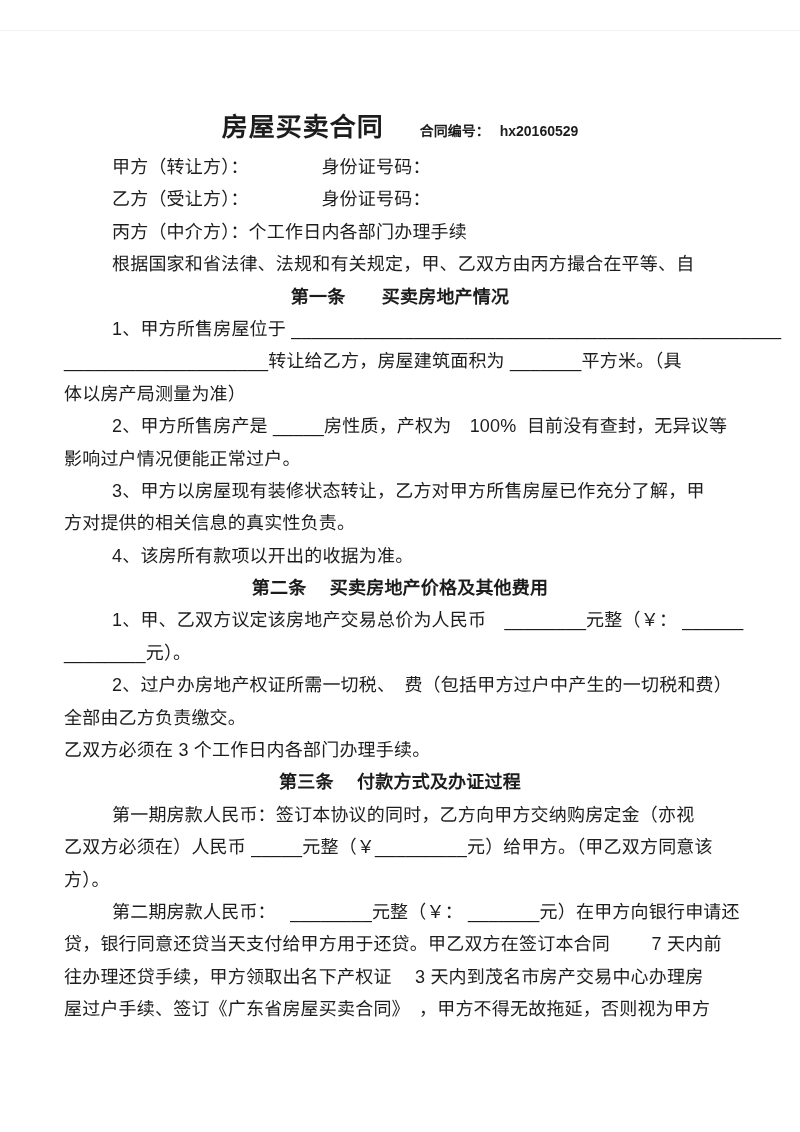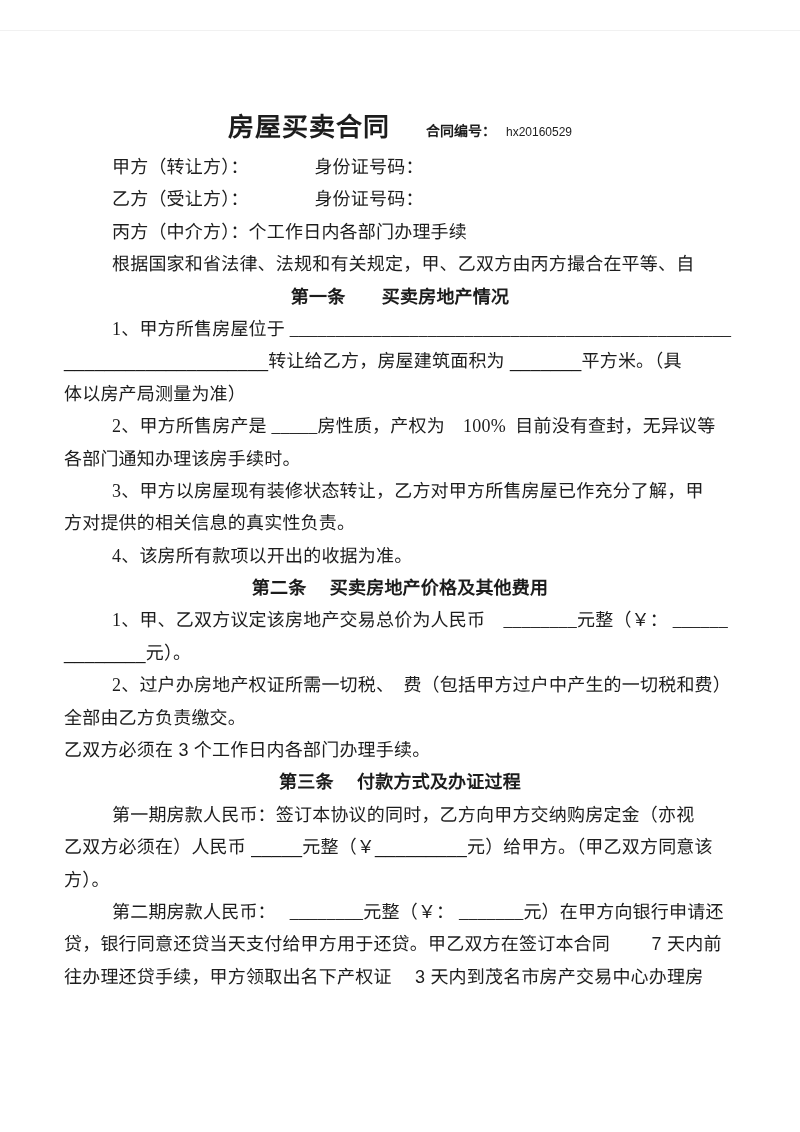--- a/index.html
+++ b/index.html
@@ -42,37 +42,36 @@
     font-weight: bold;
     letter-spacing: 1px;
     margin-top: 44px;
   }
   .contract-no-label {
     font-size: 14px;
     font-weight: bold;
     margin-left: 36px;
   }
   .contract-no-value {
-    font-size: 12px;
-    font-weight: normal;
+    font-size: 14px;
+    font-weight: bold;
     margin-left: 10px;
   }
   .lines {
     width: 736px;
   }
   .ln {
     font-size: 18px;
     line-height: 32.4px;
     height: 32.4px;
     white-space: pre;
     letter-spacing: 0.2px;
   }
   .indent {
     padding-left: 48px;
-    font-family: Liberation Serif, serif;
   }
   .center {
     text-align: center;
     width: 672px;
     font-weight: bold;
   }
 </style>
 </head>
 <body>
 
@@ -89,32 +88,33 @@
   <div class="lines">
     <div class="ln indent">甲方（转让方）：              身份证号码：</div>
     <div class="ln indent">乙方（受让方）：              身份证号码：</div>
     <div class="ln indent">丙方（中介方）：个工作日内各部门办理手续</div>
     <div class="ln indent">根据国家和省法律、法规和有关规定，甲、乙双方由丙方撮合在平等、自</div>
     <div class="ln center">第一条　　买卖房地产情况</div>
     <div class="ln indent">1、甲方所售房屋位于 ________________________________________________</div>
     <div class="ln">____________________转让给乙方，房屋建筑面积为 _______平方米。（具</div>
     <div class="ln">体以房产局测量为准）</div>
     <div class="ln indent">2、甲方所售房产是 _____房性质，产权为　100%  目前没有查封，无异议等</div>
-    <div class="ln">各部门通知办理该房手续时。</div>
+    <div class="ln">影响过户情况便能正常过户。</div>
     <div class="ln indent">3、甲方以房屋现有装修状态转让，乙方对甲方所售房屋已作充分了解，甲</div>
     <div class="ln">方对提供的相关信息的真实性负责。</div>
     <div class="ln indent">4、该房所有款项以开出的收据为准。</div>
     <div class="ln center">第二条　 买卖房地产价格及其他费用</div>
     <div class="ln indent">1、甲、乙双方议定该房地产交易总价为人民币　________元整（￥： ______</div>
     <div class="ln">________元）。</div>
     <div class="ln indent">2、过户办房地产权证所需一切税、　费（包括甲方过户中产生的一切税和费）</div>
     <div class="ln">全部由乙方负责缴交。</div>
     <div class="ln">乙双方必须在 3 个工作日内各部门办理手续。</div>
     <div class="ln center">第三条　 付款方式及办证过程</div>
     <div class="ln indent">第一期房款人民币：签订本协议的同时，乙方向甲方交纳购房定金（亦视</div>
     <div class="ln">乙双方必须在）人民币 _____元整（￥_________元）给甲方。（甲乙双方同意该</div>
     <div class="ln">方）。</div>
     <div class="ln indent">第二期房款人民币：　 ________元整（￥： _______元）在甲方向银行申请还</div>
     <div class="ln">贷，银行同意还贷当天支付给甲方用于还贷。甲乙双方在签订本合同　　 7 天内前</div>
     <div class="ln">往办理还贷手续，甲方领取出名下产权证　 3 天内到茂名市房产交易中心办理房</div>
+    <div class="ln">屋过户手续、签订《广东省房屋买卖合同》　，甲方不得无故拖延，否则视为甲方</div>
   </div>
 
 </div>
 
 </body></html>

